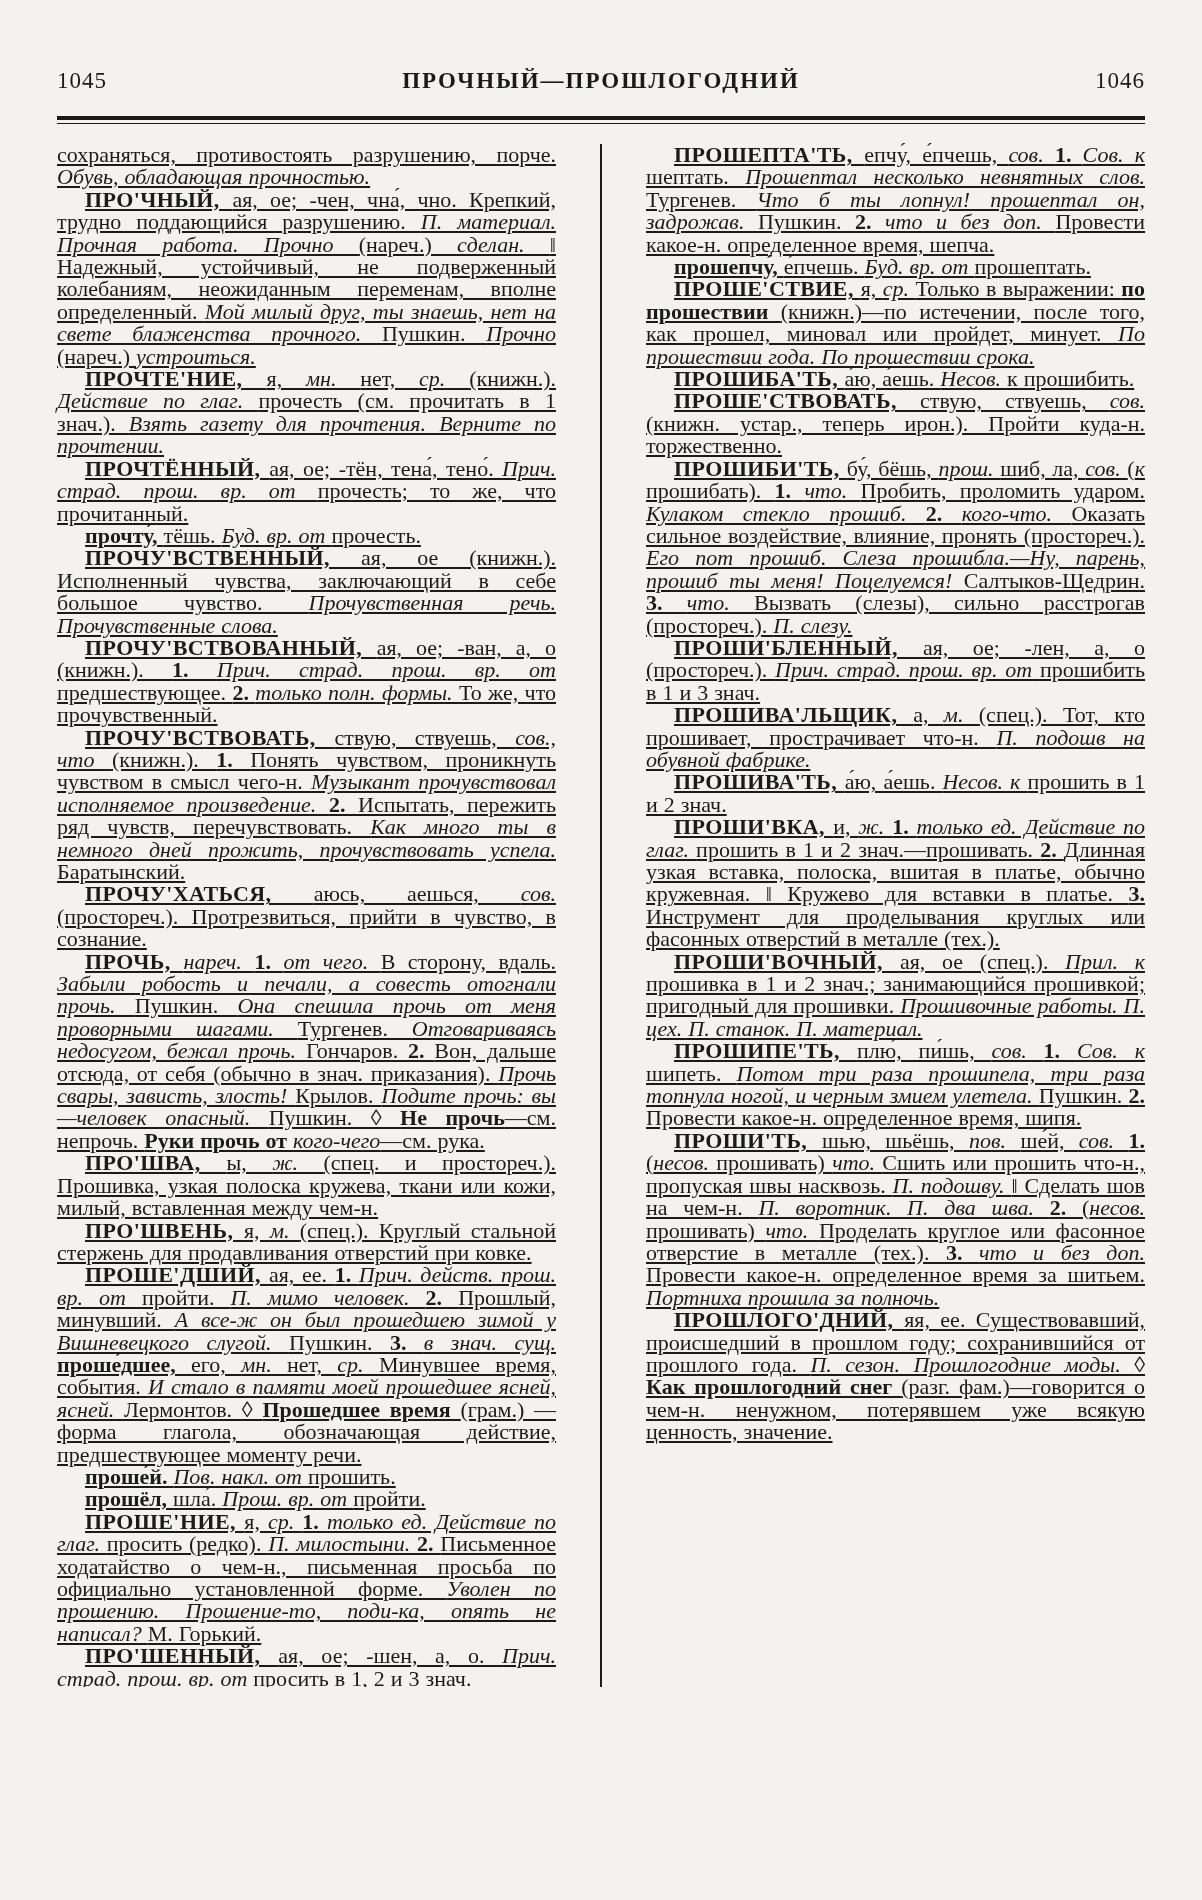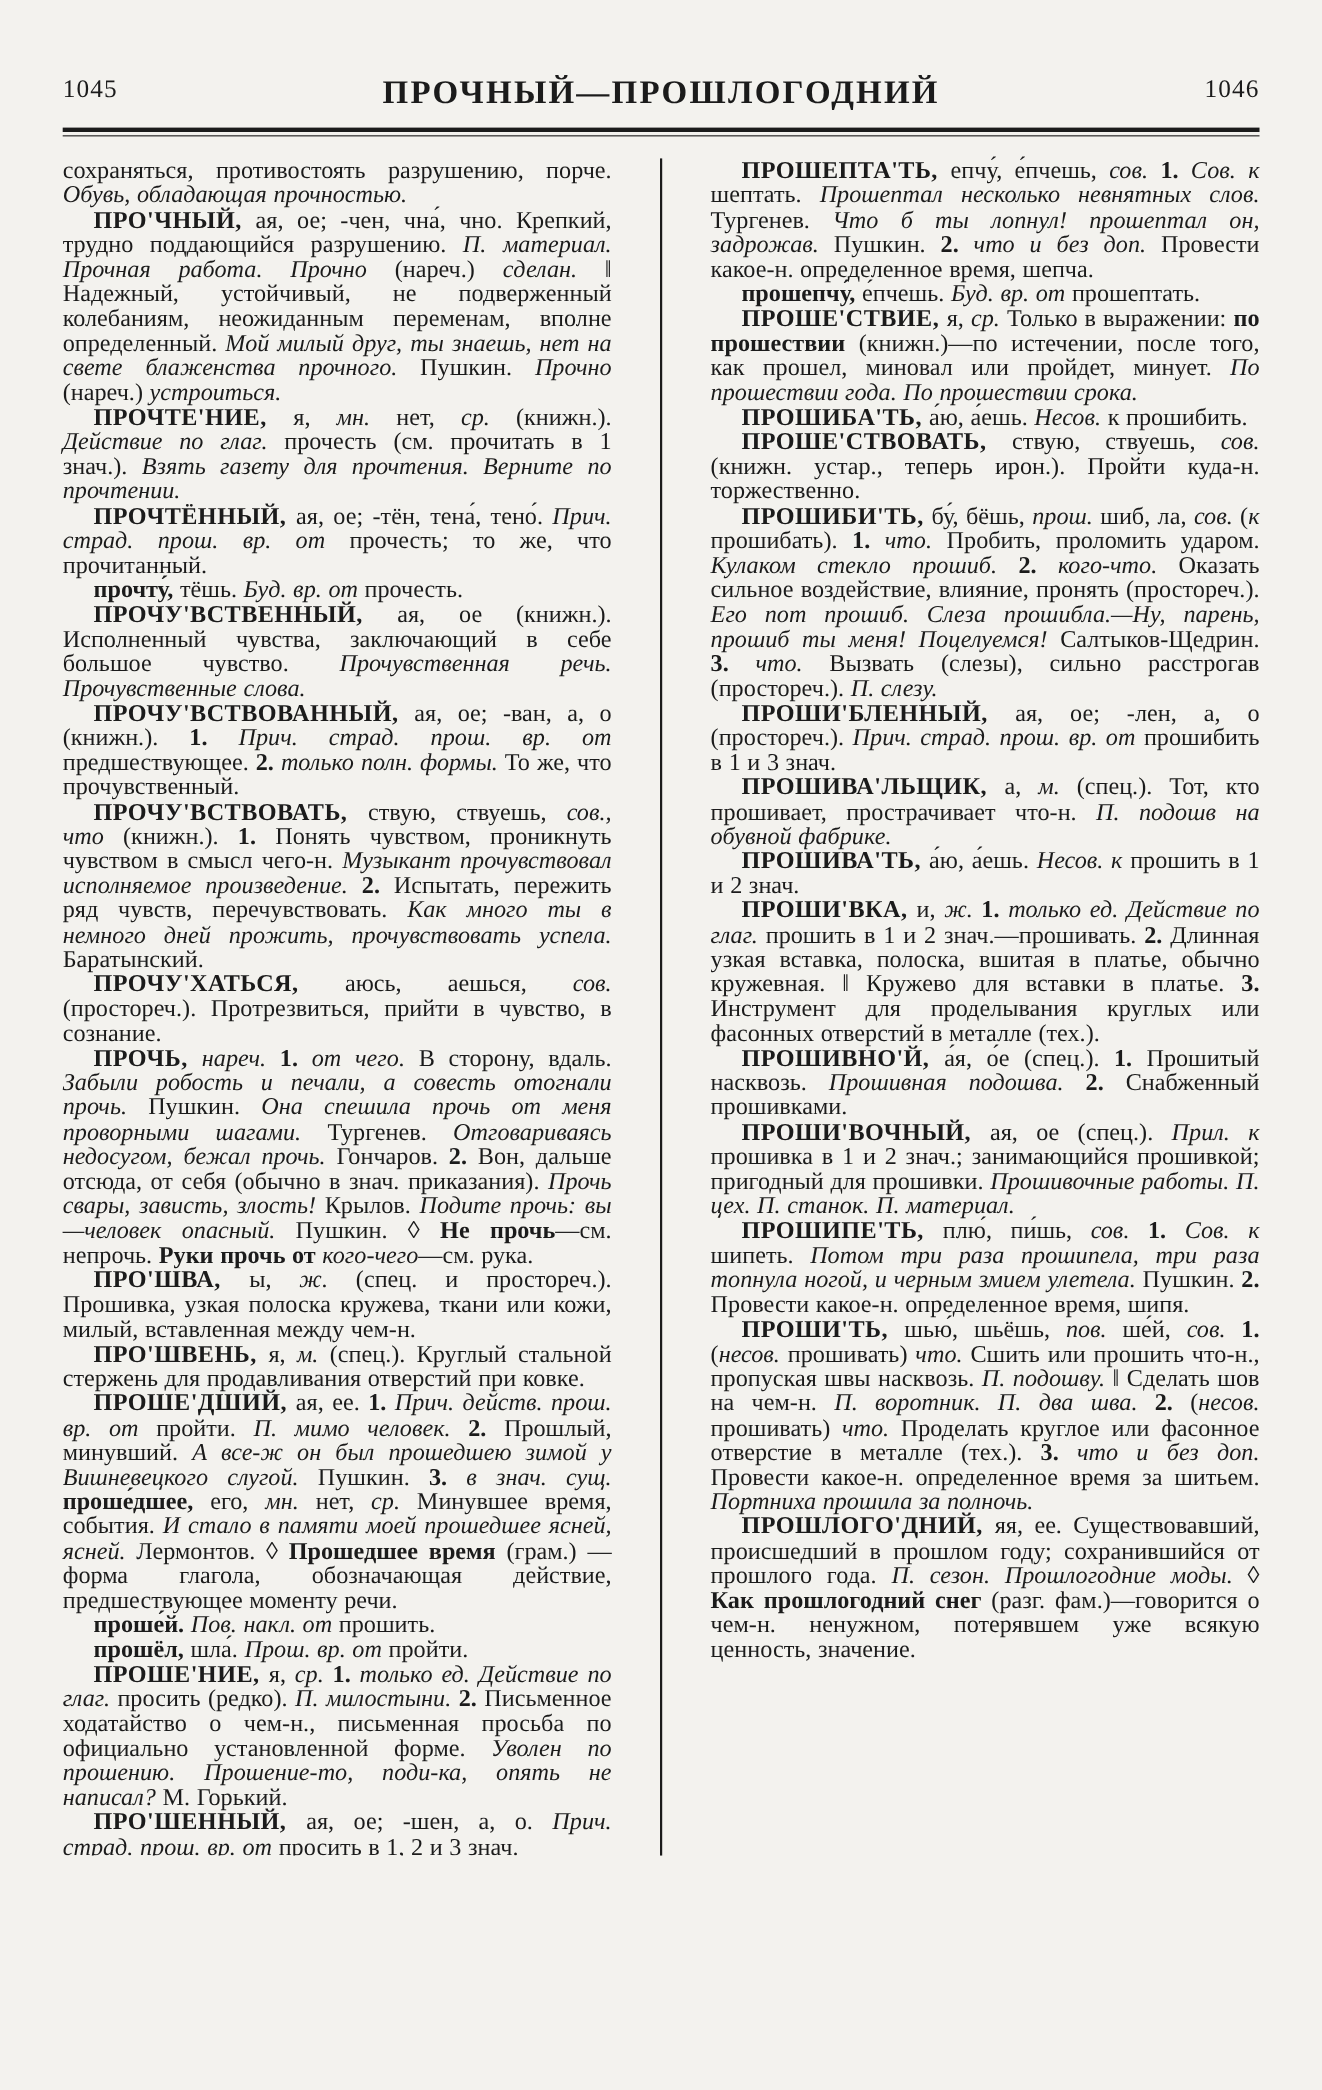--- a/index.html
+++ b/index.html
@@ -28,39 +28,40 @@
     top: 0;
     font-size: 23px;
     letter-spacing: 1px;
   }
   .pagenum.left { left: 0; }
   .pagenum.right { right: 0; }
   .header-title {
     position: absolute;
     left: 0; right: 0;
     text-align: center;
-    font-size: 30px;
+    font-size: 23px;
     font-weight: bold;
     letter-spacing: 2px;
   }
   .rules {
     position: absolute;
     top: 116px;
     left: 57px;
     width: 1088px;
   }
   .rule-thick { height: 4px; background: #1b1b1b; }
   .rule-thin  { height: 1px; background: #1b1b1b; margin-top: 3px; }
   .columns {
     position: absolute;
     top: 144px;
     left: 57px;
     width: 1088px;
     display: flex;
     align-items: stretch;
+    text-decoration: underline;
   }
   .col { width: 499px; }
   .gutter {
     width: 90px;
     display: flex;
     justify-content: center;
   }
   .divider-line {
     width: 2px;
     background: #1b1b1b;
@@ -124,21 +125,20 @@
         <p class="entry"><span class="seg-h">ПРОШЕПТА'ТЬ, </span><span class="seg-r">епчу́, е́пчешь, </span><span class="seg-i">сов. </span><span class="seg-b">1. </span><span class="seg-i">Сов. к </span><span class="seg-r">шептать. </span><span class="seg-i">Прошептал несколько невнятных слов. </span><span class="seg-r">Тургенев. </span><span class="seg-i">Что б ты лопнул! прошептал он, задрожав. </span><span class="seg-r">Пушкин. </span><span class="seg-b">2. </span><span class="seg-i">что и без доп. </span><span class="seg-r">Провести какое-н. определенное время, шепча.</span></p>
         <p class="entry"><span class="seg-b">прошепчу́, </span><span class="seg-r">е́пчешь. </span><span class="seg-i">Буд. вр. от </span><span class="seg-r">прошептать.</span></p>
         <p class="entry"><span class="seg-h">ПРОШЕ'СТВИЕ, </span><span class="seg-r">я, </span><span class="seg-i">ср. </span><span class="seg-r">Только в выражении: </span><span class="seg-b">по прошествии </span><span class="seg-r">(книжн.)—по истечении, после того, как прошел, миновал или пройдет, минует. </span><span class="seg-i">По прошествии года. По прошествии срока.</span></p>
         <p class="entry"><span class="seg-h">ПРОШИБА'ТЬ, </span><span class="seg-r">а́ю, а́ешь. </span><span class="seg-i">Несов. </span><span class="seg-r">к прошибить.</span></p>
         <p class="entry"><span class="seg-h">ПРОШЕ'СТВОВАТЬ, </span><span class="seg-r">ствую, ствуешь, </span><span class="seg-i">сов. </span><span class="seg-r">(книжн. устар., теперь ирон.). Пройти куда-н. торжественно.</span></p>
         <p class="entry"><span class="seg-h">ПРОШИБИ'ТЬ, </span><span class="seg-r">бу́, бёшь, </span><span class="seg-i">прош. </span><span class="seg-r">шиб, ла, </span><span class="seg-i">сов. </span><span class="seg-r">(</span><span class="seg-i">к </span><span class="seg-r">прошибать). </span><span class="seg-b">1. </span><span class="seg-i">что. </span><span class="seg-r">Пробить, проломить ударом. </span><span class="seg-i">Кулаком стекло прошиб. </span><span class="seg-b">2. </span><span class="seg-i">кого-что. </span><span class="seg-r">Оказать сильное воздействие, влияние, пронять (простореч.). </span><span class="seg-i">Его пот прошиб. Слеза прошибла.—Ну, парень, прошиб ты меня! Поцелуемся! </span><span class="seg-r">Салтыков-Щедрин. </span><span class="seg-b">3. </span><span class="seg-i">что. </span><span class="seg-r">Вызвать (слезы), сильно расстрогав (простореч.). </span><span class="seg-i">П. слезу.</span></p>
         <p class="entry"><span class="seg-h">ПРОШИ'БЛЕННЫЙ, </span><span class="seg-r">ая, ое; -лен, а, о (простореч.). </span><span class="seg-i">Прич. страд. прош. вр. от </span><span class="seg-r">прошибить в 1 и 3 знач.</span></p>
         <p class="entry"><span class="seg-h">ПРОШИВА'ЛЬЩИК, </span><span class="seg-r">а, </span><span class="seg-i">м. </span><span class="seg-r">(спец.). Тот, кто прошивает, прострачивает что-н. </span><span class="seg-i">П. подошв на обувной фабрике.</span></p>
         <p class="entry"><span class="seg-h">ПРОШИВА'ТЬ, </span><span class="seg-r">а́ю, а́ешь. </span><span class="seg-i">Несов. к </span><span class="seg-r">прошить в 1 и 2 знач.</span></p>
         <p class="entry"><span class="seg-h">ПРОШИ'ВКА, </span><span class="seg-r">и, </span><span class="seg-i">ж. </span><span class="seg-b">1. </span><span class="seg-i">только ед. Действие по глаг. </span><span class="seg-r">прошить в 1 и 2 знач.—прошивать. </span><span class="seg-b">2. </span><span class="seg-r">Длинная узкая вставка, полоска, вшитая в платье, обычно кружевная. ‖ Кружево для вставки в платье. </span><span class="seg-b">3. </span><span class="seg-r">Инструмент для проделывания круглых или фасонных отверстий в металле (тех.).</span></p>
-        <p class="entry"><span class="seg-h">ПРОШИВНО'Й, </span><span class="seg-r">а́я, о́е (спец.). </span><span class="seg-b">1. </span><span class="seg-r">Прошитый насквозь. </span><span class="seg-i">Прошивная подошва. </span><span class="seg-b">2. </span><span class="seg-r">Снабженный прошивками.</span></p>
         <p class="entry"><span class="seg-h">ПРОШИ'ВОЧНЫЙ, </span><span class="seg-r">ая, ое (спец.). </span><span class="seg-i">Прил. к </span><span class="seg-r">прошивка в 1 и 2 знач.; занимающийся прошивкой; пригодный для прошивки. </span><span class="seg-i">Прошивочные работы. П. цех. П. станок. П. материал.</span></p>
         <p class="entry"><span class="seg-h">ПРОШИПЕ'ТЬ, </span><span class="seg-r">плю́, пи́шь, </span><span class="seg-i">сов. </span><span class="seg-b">1. </span><span class="seg-i">Сов. к </span><span class="seg-r">шипеть. </span><span class="seg-i">Потом три раза прошипела, три раза топнула ногой, и черным змием улетела. </span><span class="seg-r">Пушкин. </span><span class="seg-b">2. </span><span class="seg-r">Провести какое-н. определенное время, шипя.</span></p>
         <p class="entry"><span class="seg-h">ПРОШИ'ТЬ, </span><span class="seg-r">шью́, шьёшь, </span><span class="seg-i">пов. </span><span class="seg-r">ше́й, </span><span class="seg-i">сов. </span><span class="seg-b">1. </span><span class="seg-r">(</span><span class="seg-i">несов. </span><span class="seg-r">прошивать) </span><span class="seg-i">что. </span><span class="seg-r">Сшить или прошить что-н., пропуская швы насквозь. </span><span class="seg-i">П. подошву. </span><span class="seg-r">‖ Сделать шов на чем-н. </span><span class="seg-i">П. воротник. П. два шва. </span><span class="seg-b">2. </span><span class="seg-r">(</span><span class="seg-i">несов. </span><span class="seg-r">прошивать) </span><span class="seg-i">что. </span><span class="seg-r">Проделать круглое или фасонное отверстие в металле (тех.). </span><span class="seg-b">3. </span><span class="seg-i">что и без доп. </span><span class="seg-r">Провести какое-н. определенное время за шитьем. </span><span class="seg-i">Портниха прошила за полночь.</span></p>
         <p class="entry"><span class="seg-h">ПРОШЛОГО'ДНИЙ, </span><span class="seg-r">яя, ее. Существовавший, происшедший в прошлом году; сохранившийся от прошлого года. </span><span class="seg-i">П. сезон. Прошлогодние моды. </span><span class="seg-r">◊ </span><span class="seg-b">Как прошлогодний снег </span><span class="seg-r">(разг. фам.)—говорится о чем-н. ненужном, потерявшем уже всякую ценность, значение.</span></p>
       </div>
   </div>
 
 </div>
 
 </body></html>

